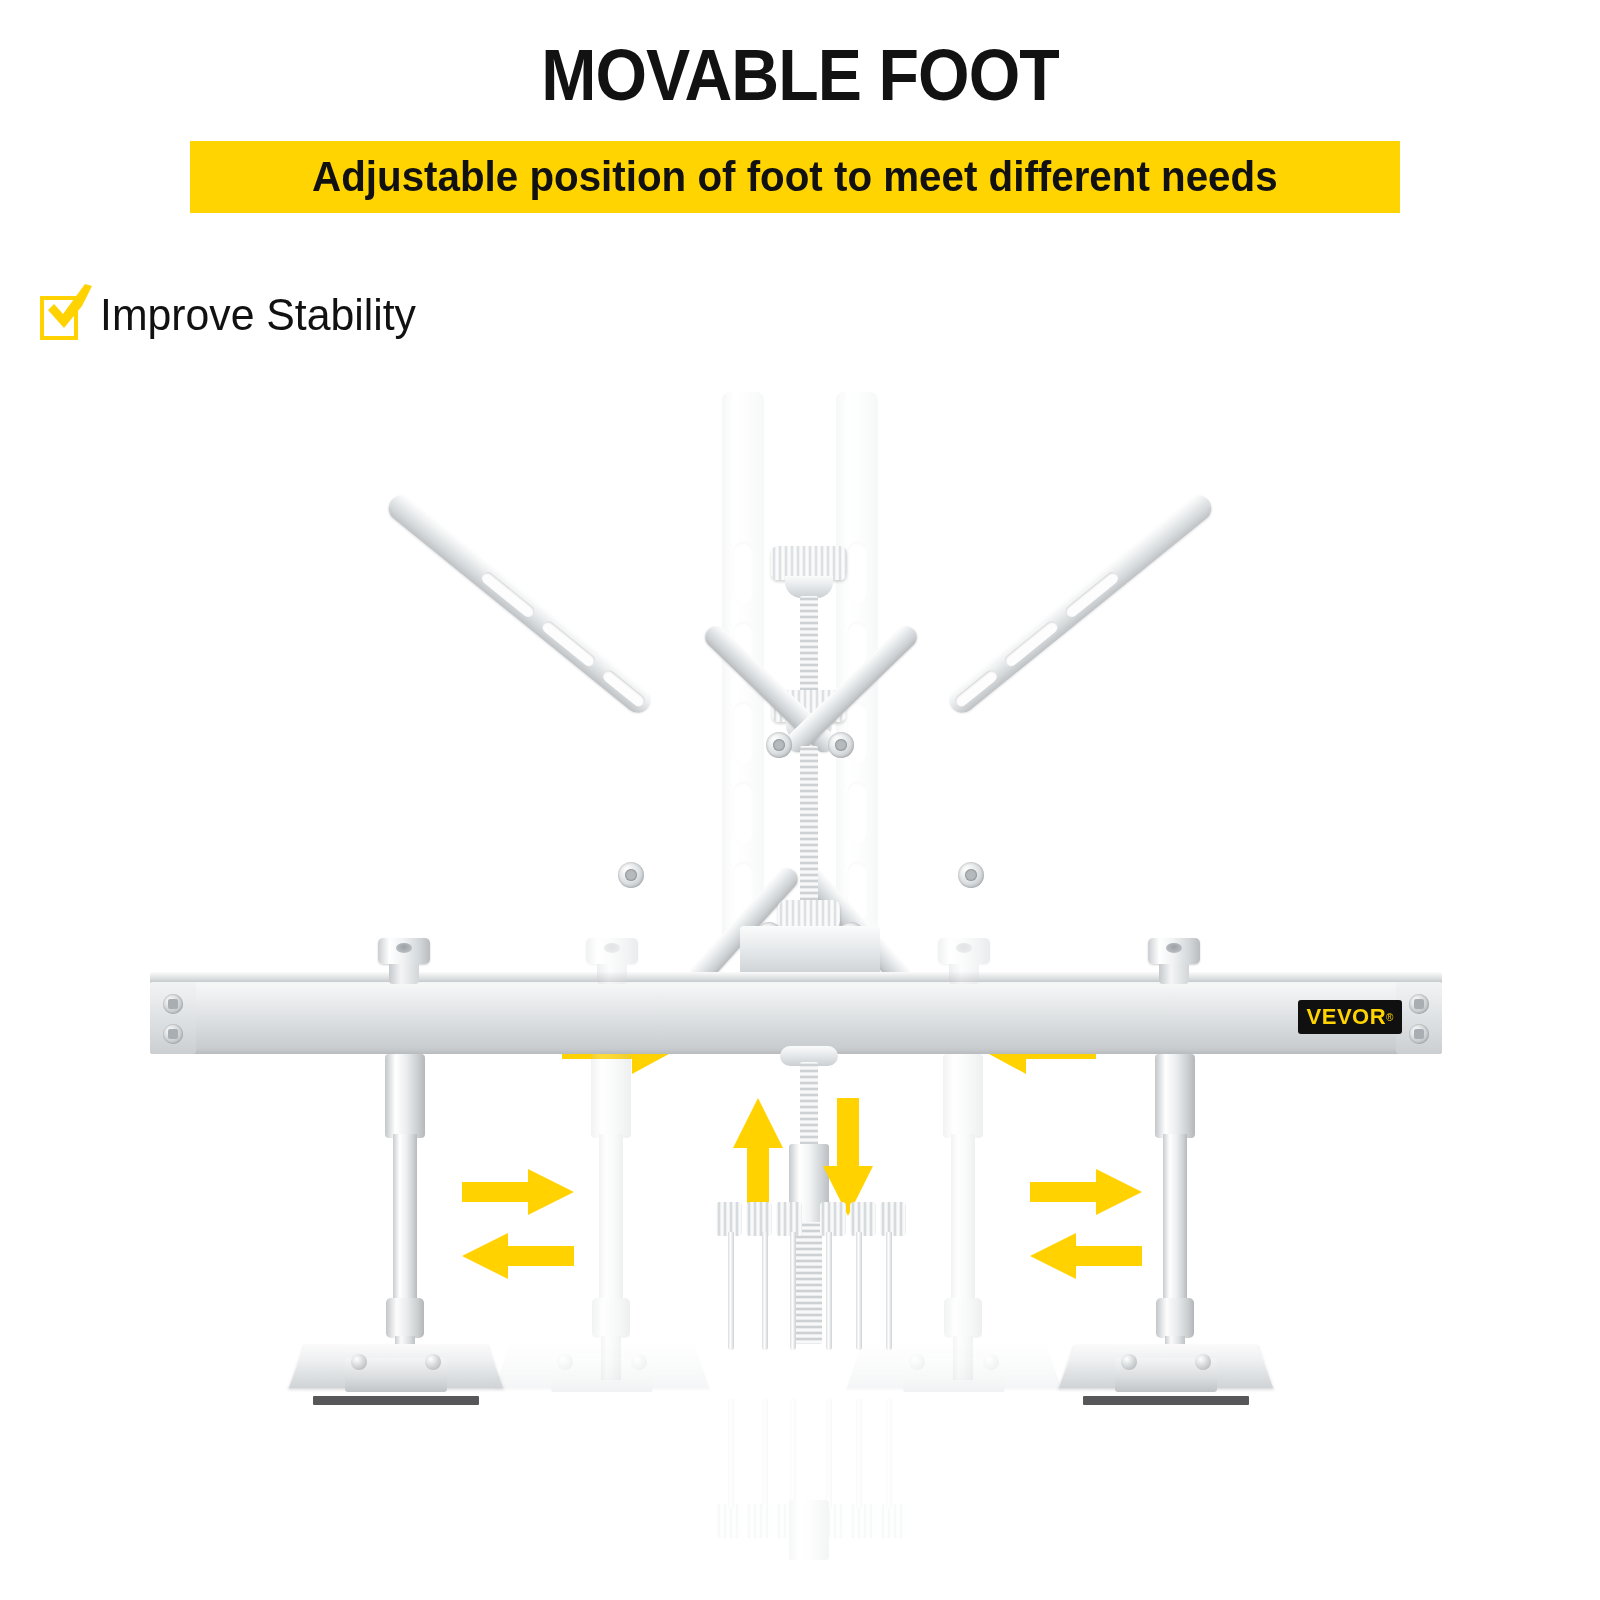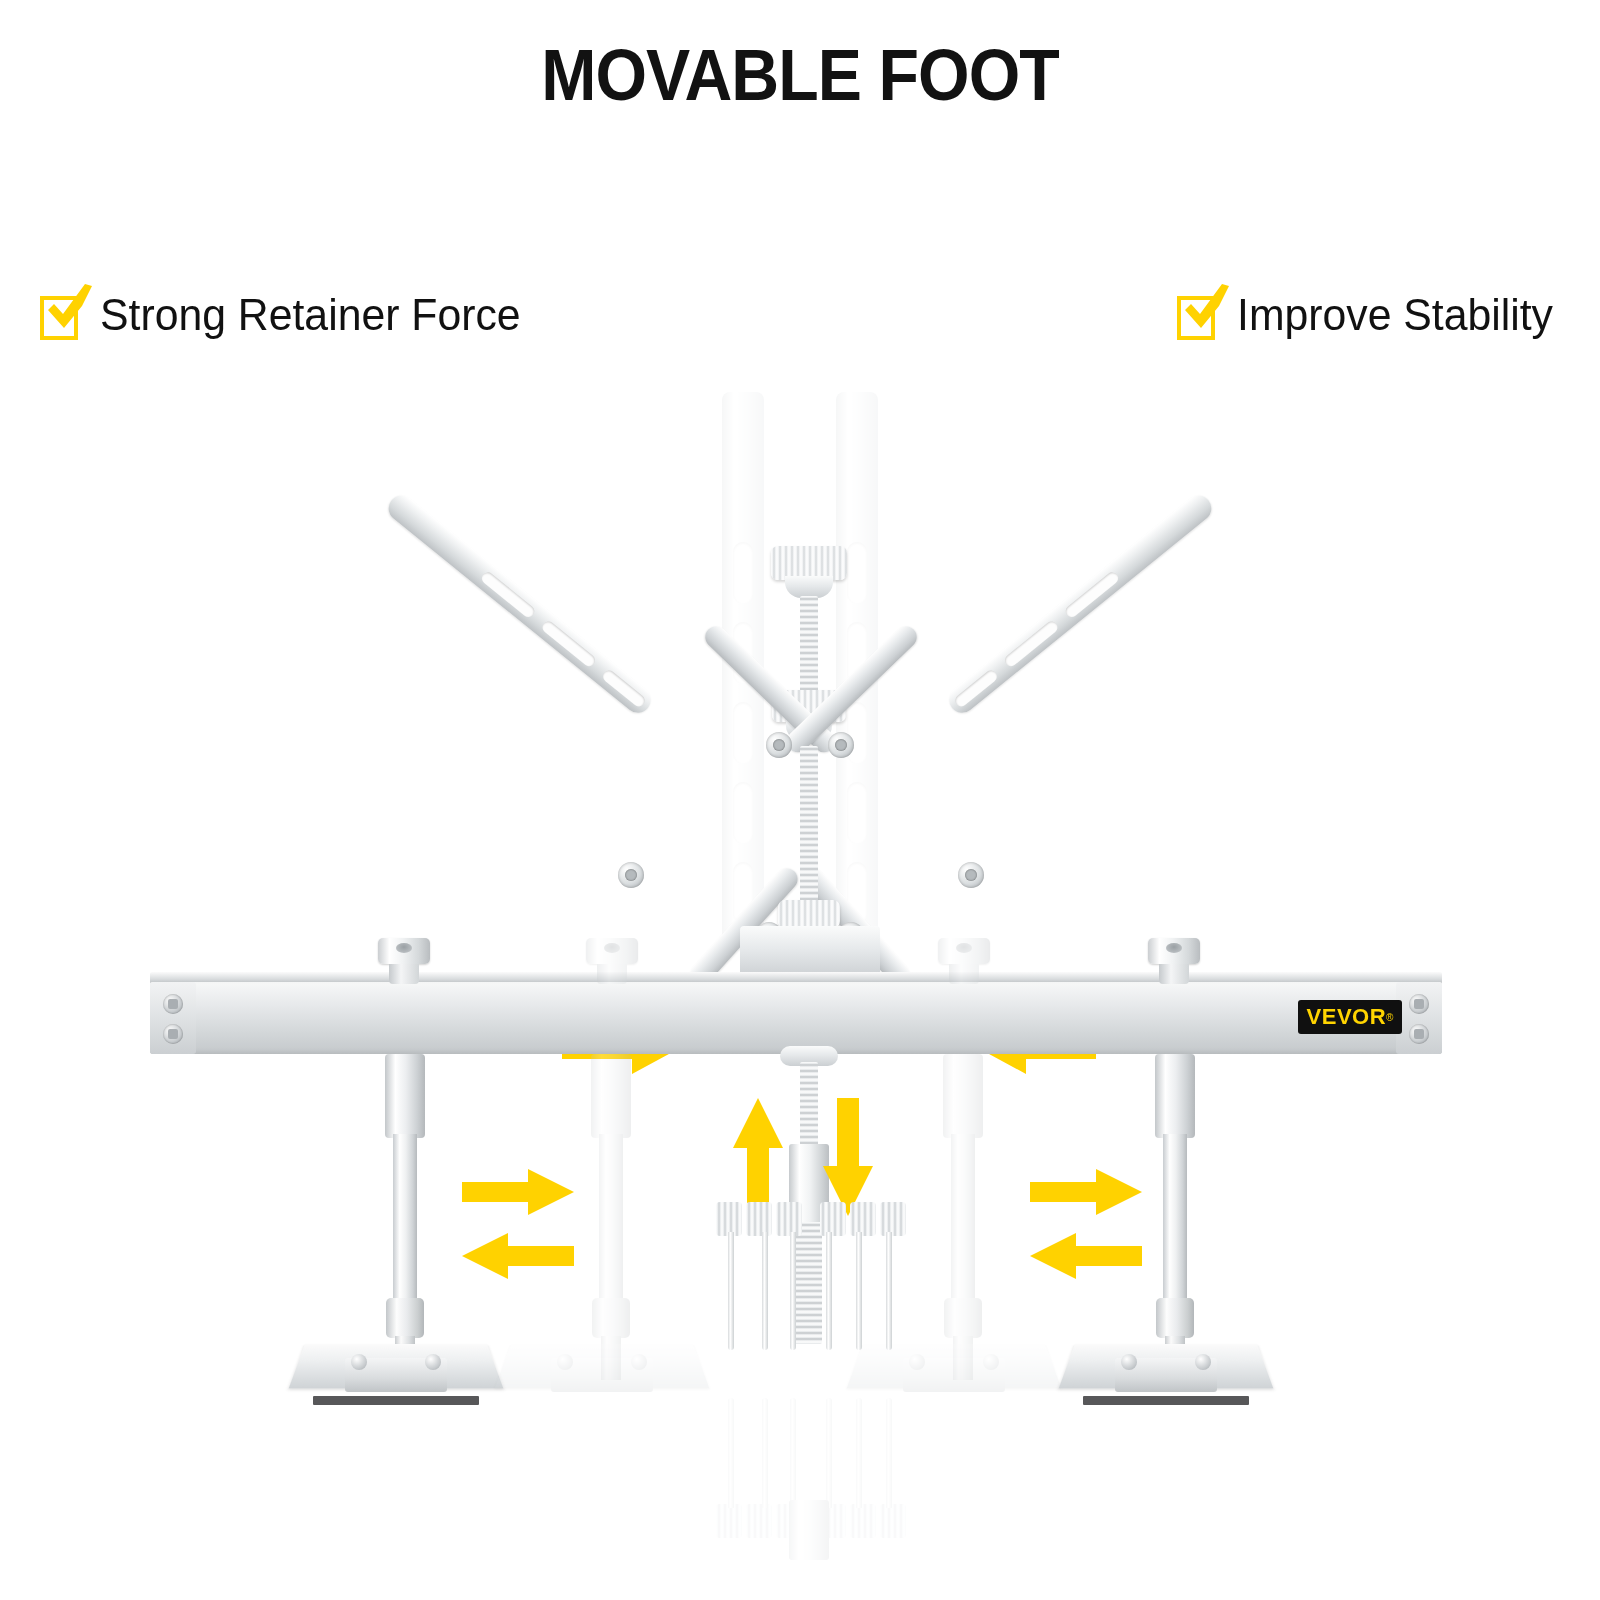--- a/index.html
+++ b/index.html
@@ -232,32 +232,26 @@
   .arrow{position:absolute;}
   .reflection{opacity:.16;transform:scaleY(-1);}
 </style>
 </head>
 <body>
 
 <div class="page">
 
   <div class="title">MOVABLE FOOT</div>
 
+  <div class="banner">
+    <span class="banner-text">Adjustable position of foot to meet different needs</span>
+  </div>
 
   <div class="features">
 
-    <div class="feature">
-      <span class="chk">
-        <span class="box"></span>
-        <svg class="tick" viewBox="0 0 60 60">
-          <path d="M10 30 L16 24 L25 34 L47 4 L54 6 L44 26 L26 48 Z" fill="#FFD200"></path>
-        </svg>
-      </span>
-      <span class="feature-label">Strong Retainer Force</span>
-    </div>
 
     <div class="feature">
       <span class="chk">
         <span class="box"></span>
         <svg class="tick" viewBox="0 0 60 60">
           <path d="M10 30 L16 24 L25 34 L47 4 L54 6 L44 26 L26 48 Z" fill="#FFD200"></path>
         </svg>
       </span>
       <span class="feature-label">Improve Stability</span>
     </div>

